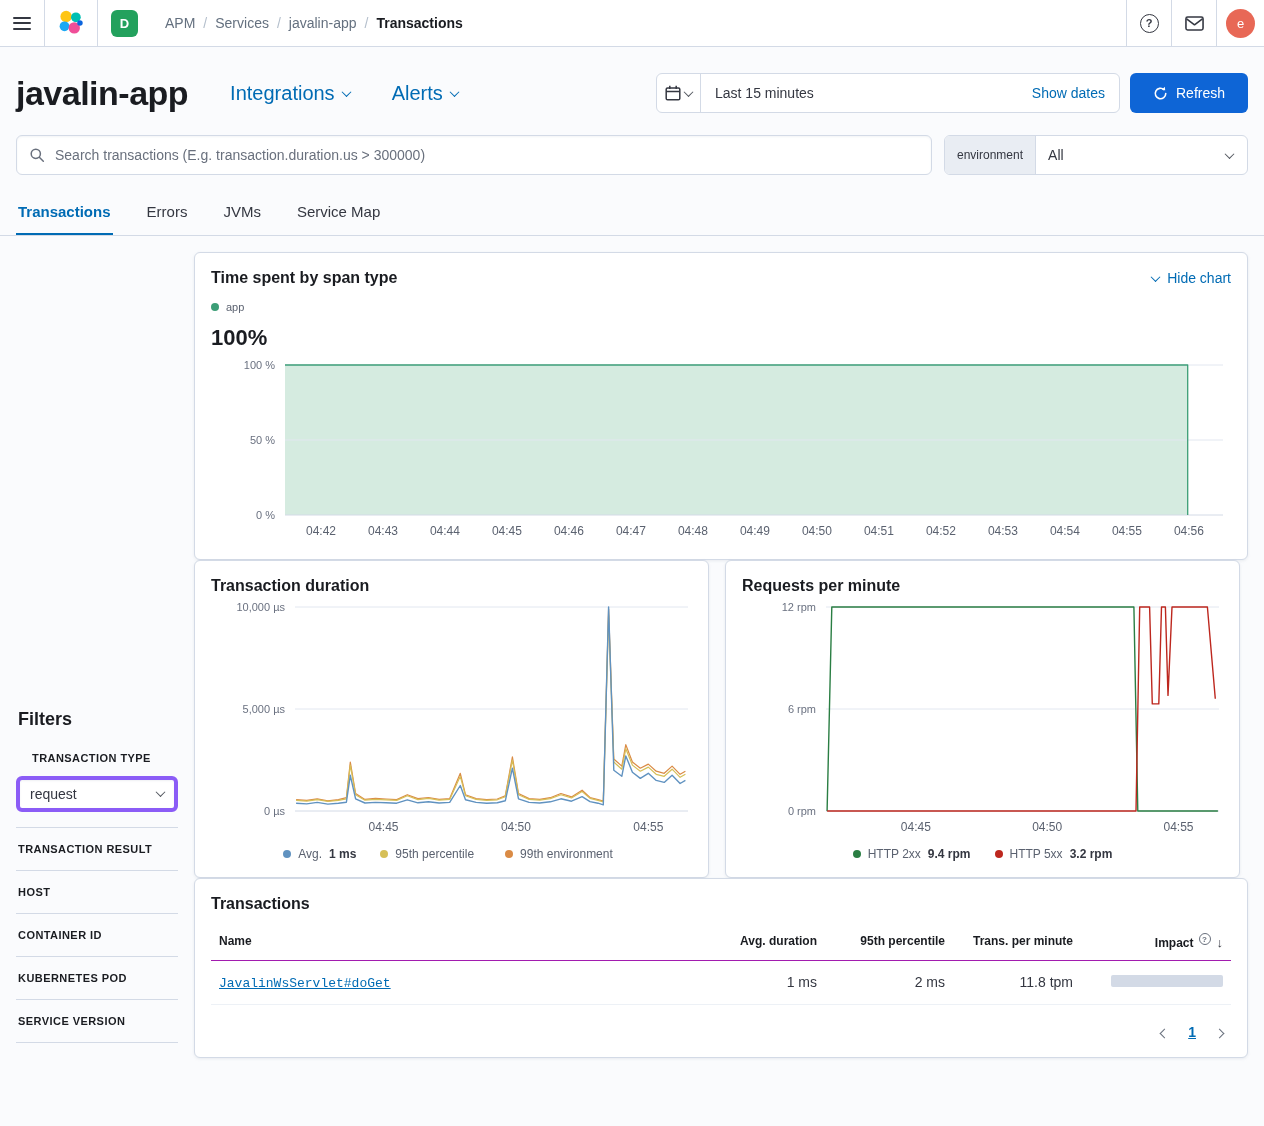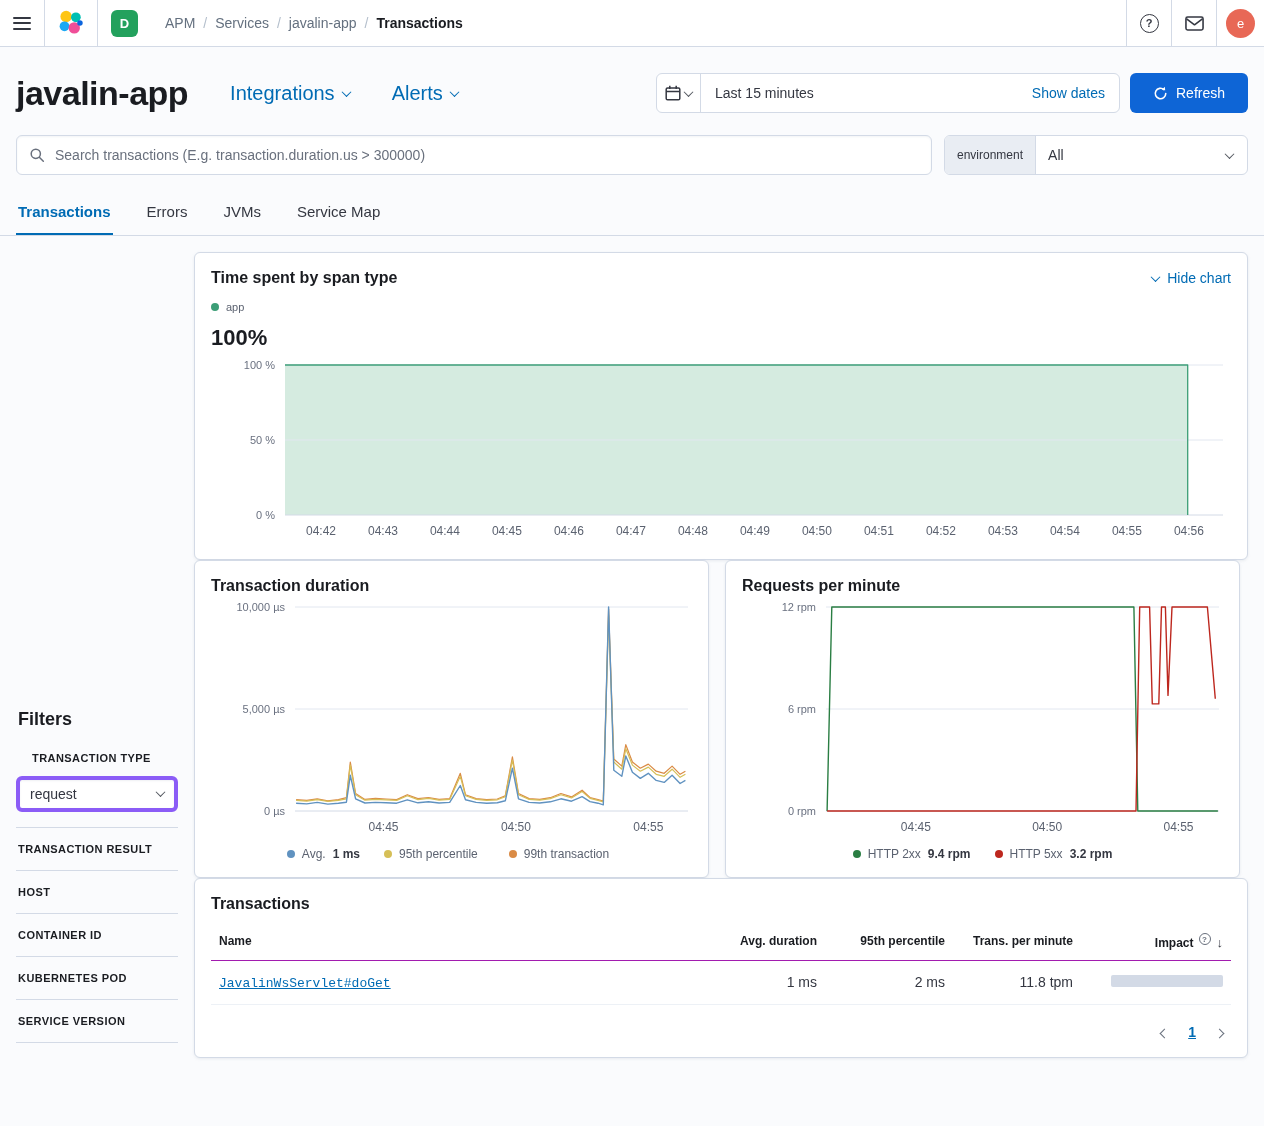--- a/index.html
+++ b/index.html
@@ -299,21 +299,21 @@
             <span class="l">Avg.</span>
             <span class="v">1 ms</span>
           </span>
           <span class="li">
             <span class="dot c-yellow"></span>
             <span class="l">95th percentile</span>
             <span class="v"></span>
           </span>
           <span class="li">
             <span class="dot c-orange"></span>
-            <span class="l">99th transaction</span>
+            <span class="l">99th environment</span>
             <span class="v"></span>
           </span>
         </div>
       </section>
 
       <section class="card half">
         <h3>Requests per minute</h3>
         <svg data-chart="rpm" width="483" height="244">
             <line x1="84" x2="477" y1="216.0" y2="216.0" stroke="#d3dae6" stroke-width="1"></line>
             <line x1="84" x2="477" y1="114.0" y2="114.0" stroke="#e2e7f0" stroke-width="1"></line>

